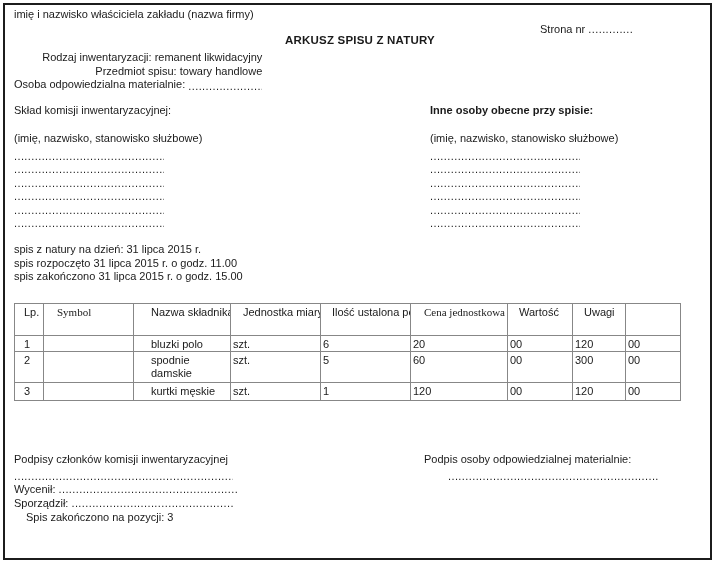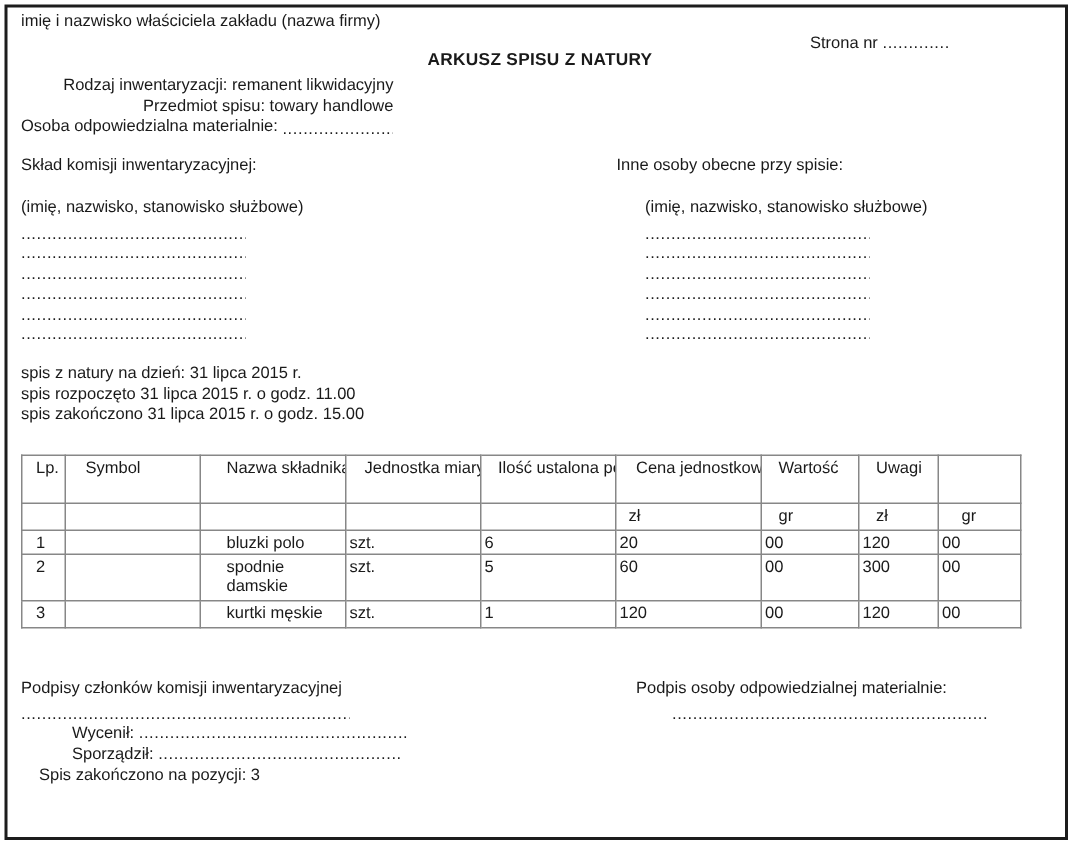--- a/index.html
+++ b/index.html
@@ -27,21 +27,21 @@
   }
   .lh { line-height: 13.5px; }
   .dots {
     display: inline-block; overflow: hidden; white-space: nowrap;
     height: 12px; vertical-align: bottom; letter-spacing: 0.4px;
   }
   .dotline {
     display: block; width: 150px; height: 13.4px;
     overflow: hidden; white-space: nowrap; letter-spacing: 0.4px;
   }
-  .labelrow { display: flex; margin-left: 34px; }
+  .labelrow { display: flex; }
   .labelrow .dots { flex: 1 1 auto; margin-left: 3px; }
 
   
   table.inv {
     border-collapse: collapse; table-layout: fixed;
     width: 666px;
     border-radius: 32px;
   }
   table.inv th, table.inv td {
     border: 1px solid #878787;
@@ -53,21 +53,21 @@
     box-sizing: border-box;
   }
   tr.h1 { height: 32px; }
   tr.h2 { height: 18px; }
   tr.r0 { height: 16px; }
   tr.r1 { height: 31px; }
   tr.r2 { height: 18px; }
   .pl8  { padding-left: 8px  !important; }
   .pl11 { padding-left: 11px !important; }
   .pl12 { padding-left: 12px !important; }
-  .pl13 { padding-left: 13px !important; }
+  .pl13 { padding-left: 13px !important; font-family: Liberation Serif, serif; }
   .pl15 { padding-left: 15px !important; }
   .pl17 { padding-left: 17px !important; }
   td.ctr { text-align: center; padding-left: 2px !important; }
 </style>
 </head>
 <body>
 
 <div class="canvas">
   <div class="sheet-border"></div>
 
@@ -83,21 +83,21 @@
   <div class="abs lh" style="left:14px; top:51px;text-align:right;">
     <div>Rodzaj inwentaryzacji: remanent likwidacyjny</div>
     <div>Przedmiot spisu: towary handlowe</div>
     <div>
       <span>Osoba odpowiedzialna materialnie:</span>
       <span class="dots" style="width:74px;">......................................................................................................................................................</span>
     </div>
   </div>
 
   <div class="abs" style="left:14px; top:104px;">Skład komisji inwentaryzacyjnej:</div>
-  <div class="abs" style="left:411px; top:104px;">Inne osoby obecne przy spisie:</div>
+  <div class="abs" style="left:430px; top:104px;font-weight:bold;">Inne osoby obecne przy spisie:</div>
 
   <div class="abs" style="left:14px; top:132px;">(imię, nazwisko, stanowisko służbowe)</div>
   <div class="abs" style="left:430px; top:132px;">(imię, nazwisko, stanowisko służbowe)</div>
 
   <div class="abs" style="left:14px; top:150px;">
     <span class="dotline">......................................................................................................................................................</span>
     <span class="dotline">......................................................................................................................................................</span>
     <span class="dotline">......................................................................................................................................................</span>
     <span class="dotline">......................................................................................................................................................</span>
     <span class="dotline">......................................................................................................................................................</span>
@@ -136,31 +136,20 @@
         <th>Lp.</th>
         <th class="pl13">Symbol</th>
         <th class="pl17">Nazwa składnika</th>
         <th class="pl12">Jednostka miary</th>
         <th class="pl11">Ilość ustalona podczas spisu</th>
         <th class="pl13">Cena jednostkowa</th>
         <th class="pl11">Wartość</th>
         <th class="pl11">Uwagi</th>
         <th></th>
       </tr>
-      <tr class="h2">
-        <td></td>
-        <td></td>
-        <td></td>
-        <td></td>
-        <td></td>
-        <td class="pl8">zł</td>
-        <td class="pl11">gr</td>
-        <td class="pl11">zł</td>
-        <td class="pl15">gr</td>
-      </tr>
       <tr class="r0">
         <td>1</td>
         <td></td>
         <td class="pl17">bluzki polo</td>
         <td class="ctr">szt.</td>
         <td class="ctr">6</td>
         <td class="ctr">20</td>
         <td class="ctr">00</td>
         <td class="ctr">120</td>
         <td class="ctr">00</td>

